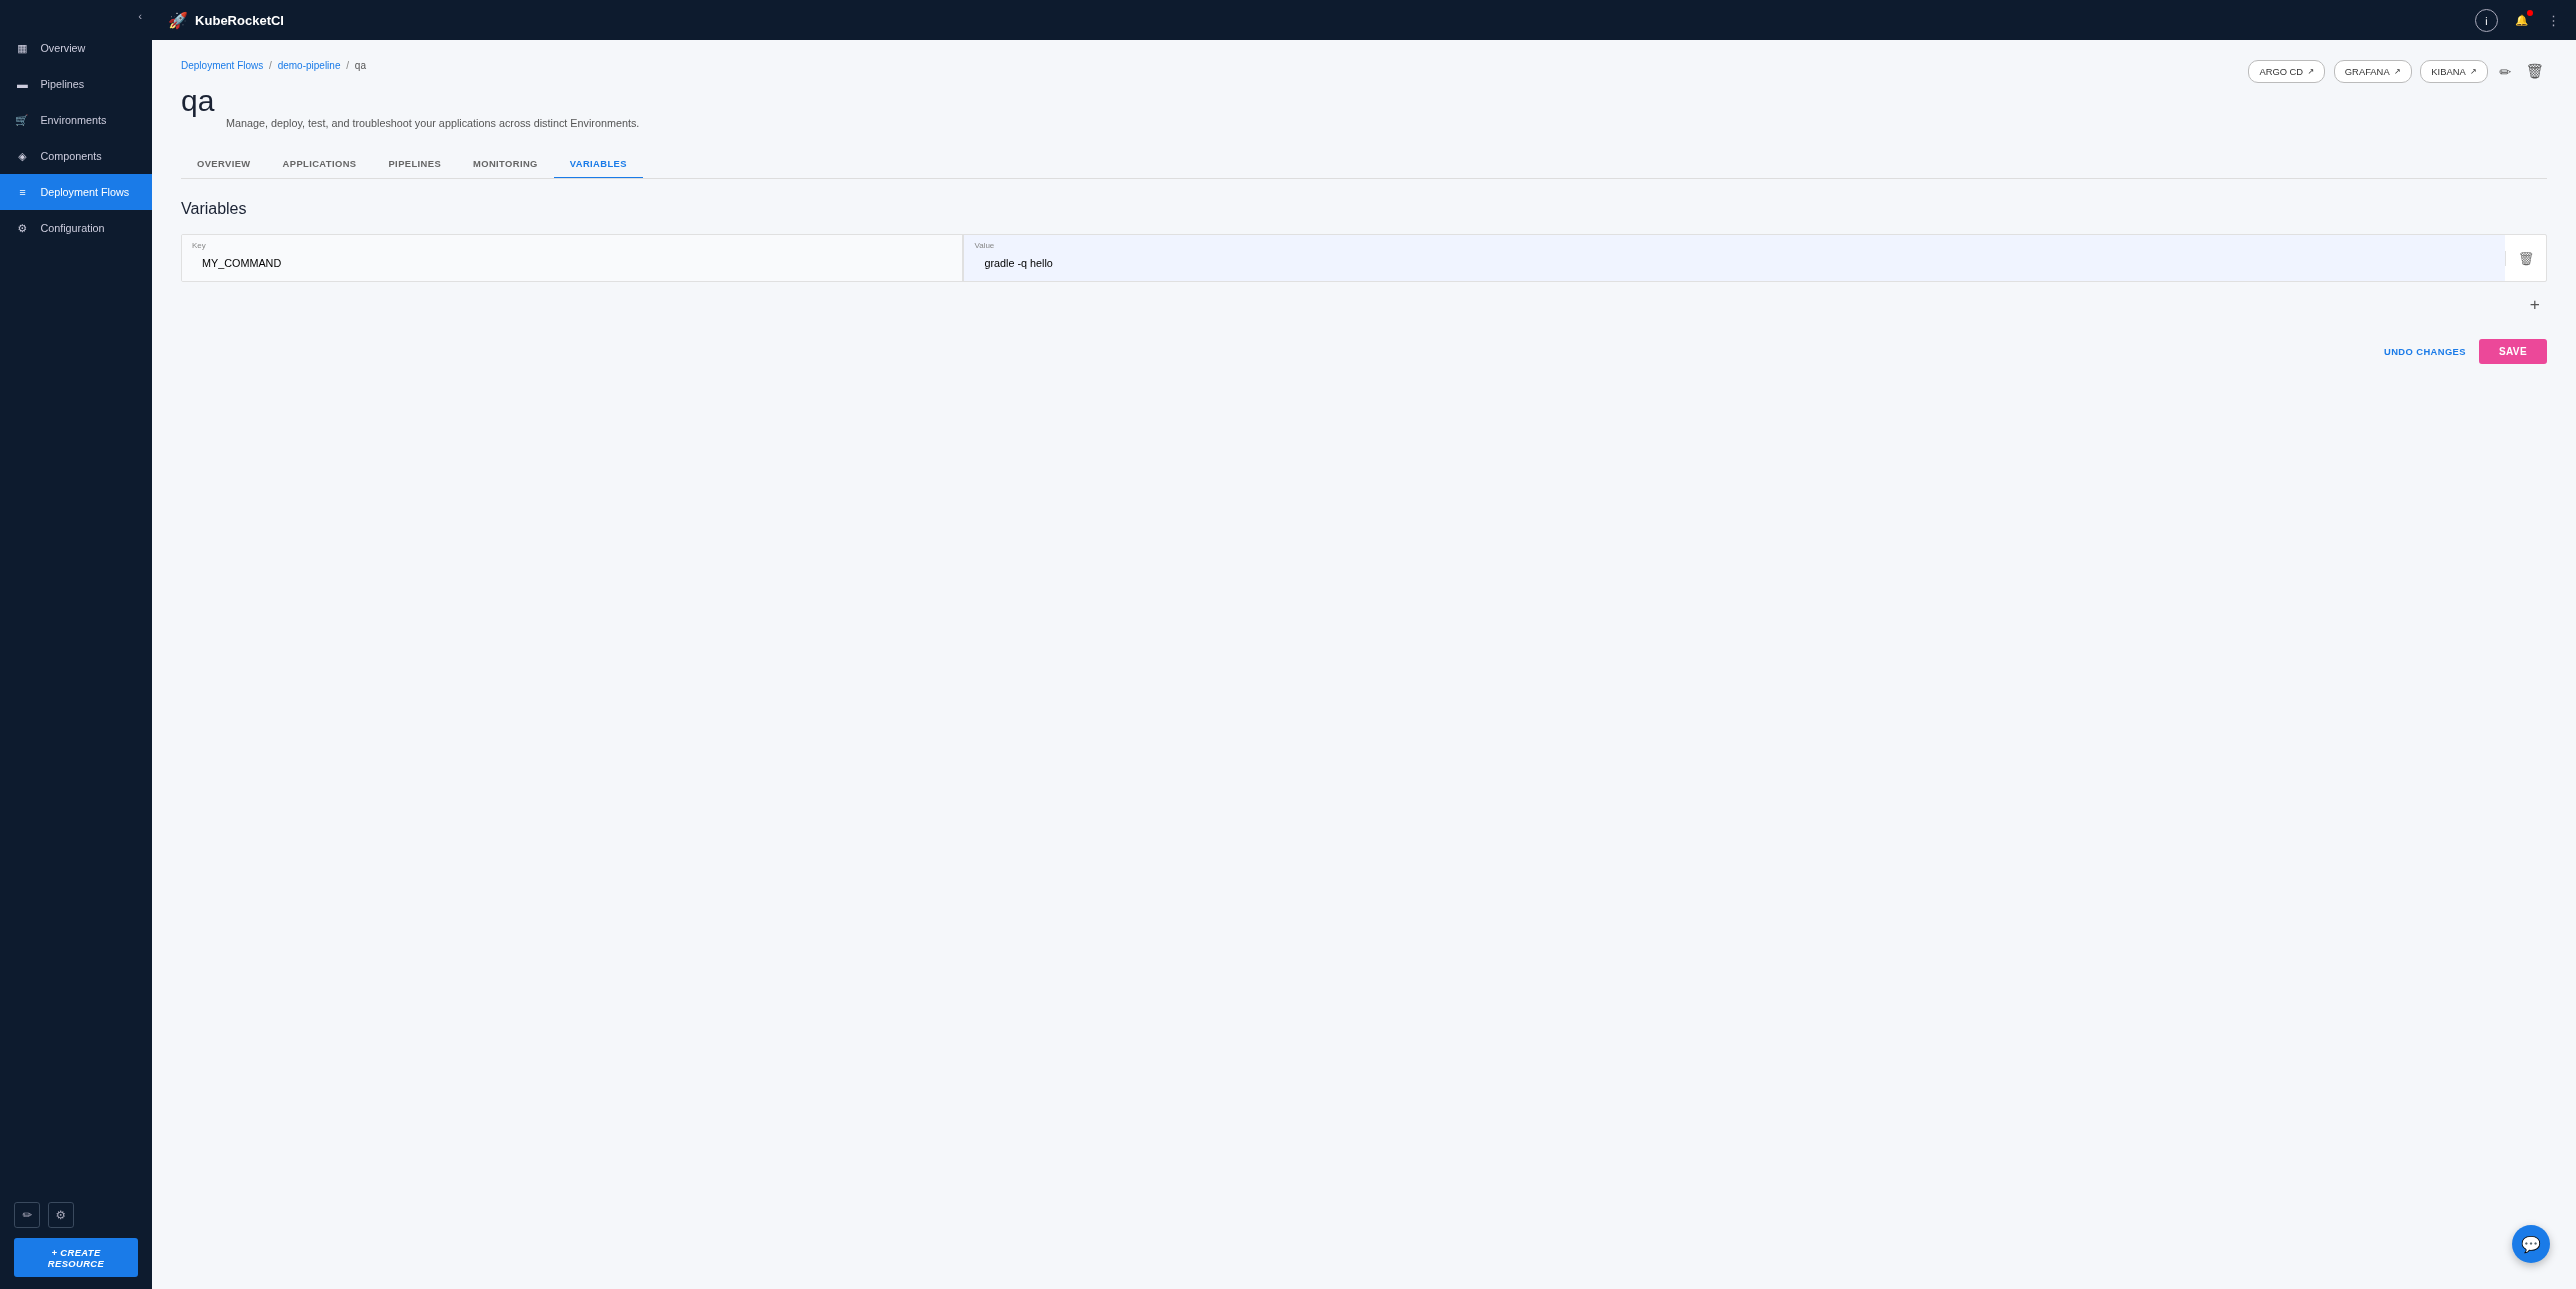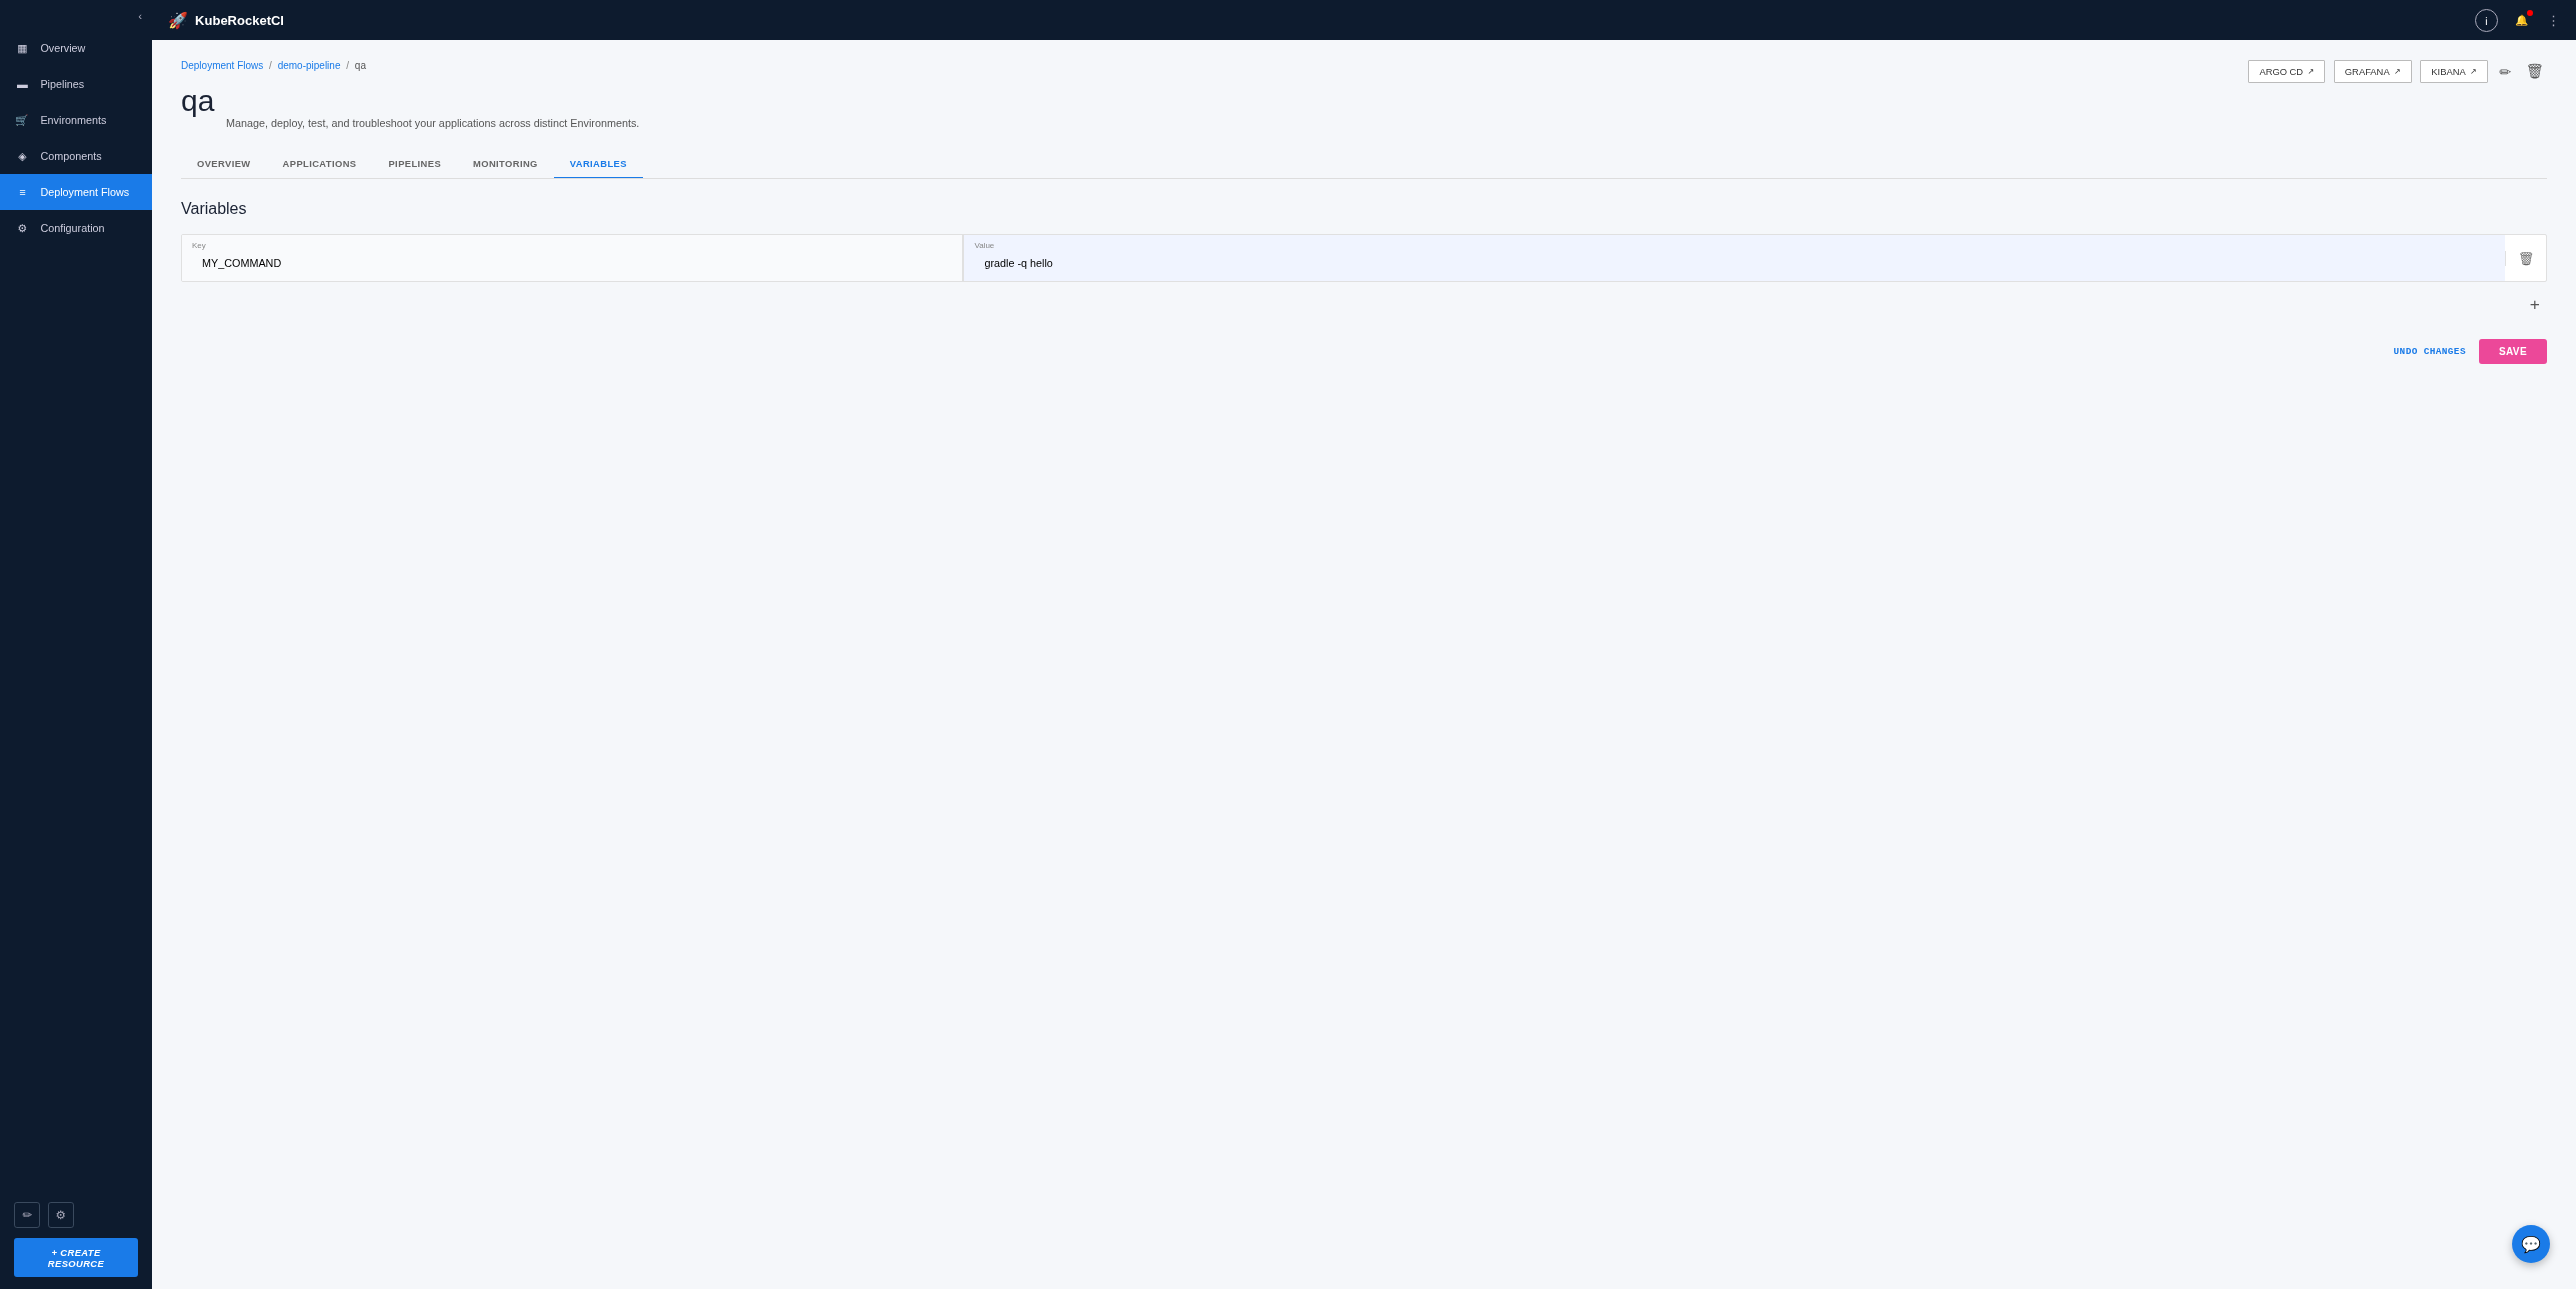--- a/index.html
+++ b/index.html
@@ -201,21 +201,21 @@
       align-items: center;
       gap: 8.7px;
     }
     .external-btn {
       border: 0.7px solid #bbb;
       background: #fff;
       color: #333;
       font-size: 9.4px;
       font-weight: 500;
       padding: 5px 10px;
-      border-radius: 1px;
+      border-radius: 10px;
       cursor: pointer;
       display: flex;
       align-items: center;
       gap: 4.3px;
     }
     .icon-btn-plain {
       background: none;
       border: none;
       cursor: pointer;
       color: #555;
@@ -335,21 +335,20 @@
     }
     .undo-btn {
       background: none;
       border: none;
       color: #1a7be8;
       font-size: 9.4px;
       font-weight: 700;
       letter-spacing: 0.4px;
       cursor: pointer;
       text-transform: uppercase;
-      font-family: Liberation Mono, monospace;
     }
     .save-btn {
       background: #ec4899;
       color: #fff;
       border: none;
       border-radius: 2.9px;
       padding: 7.2px 20px;
       font-size: 10px;
       font-weight: 700;
       letter-spacing: 0.4px;

